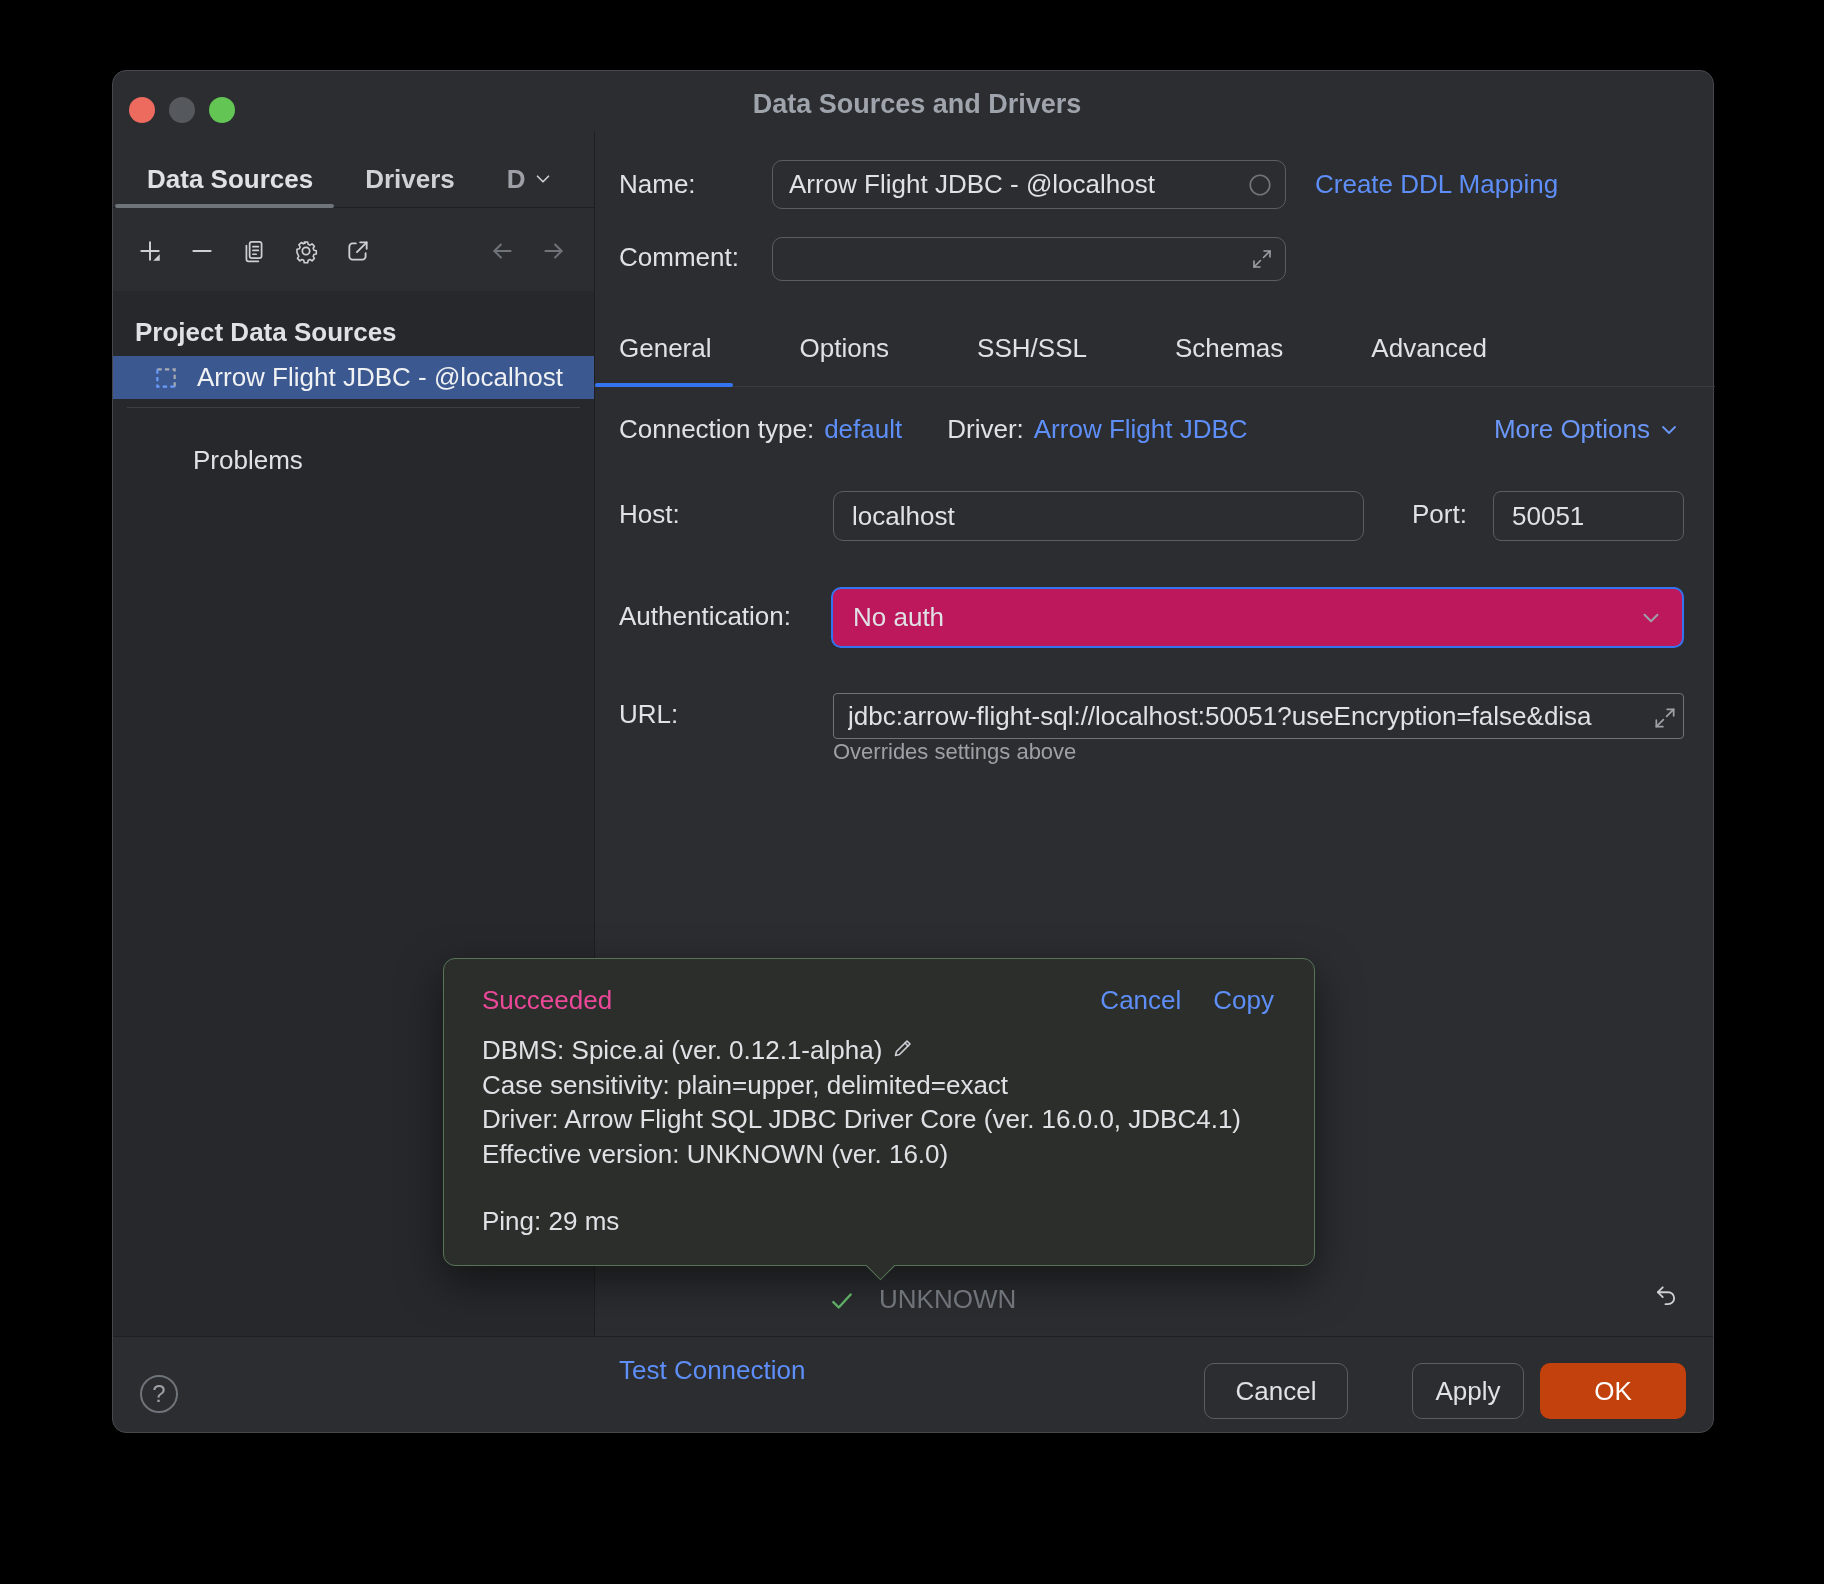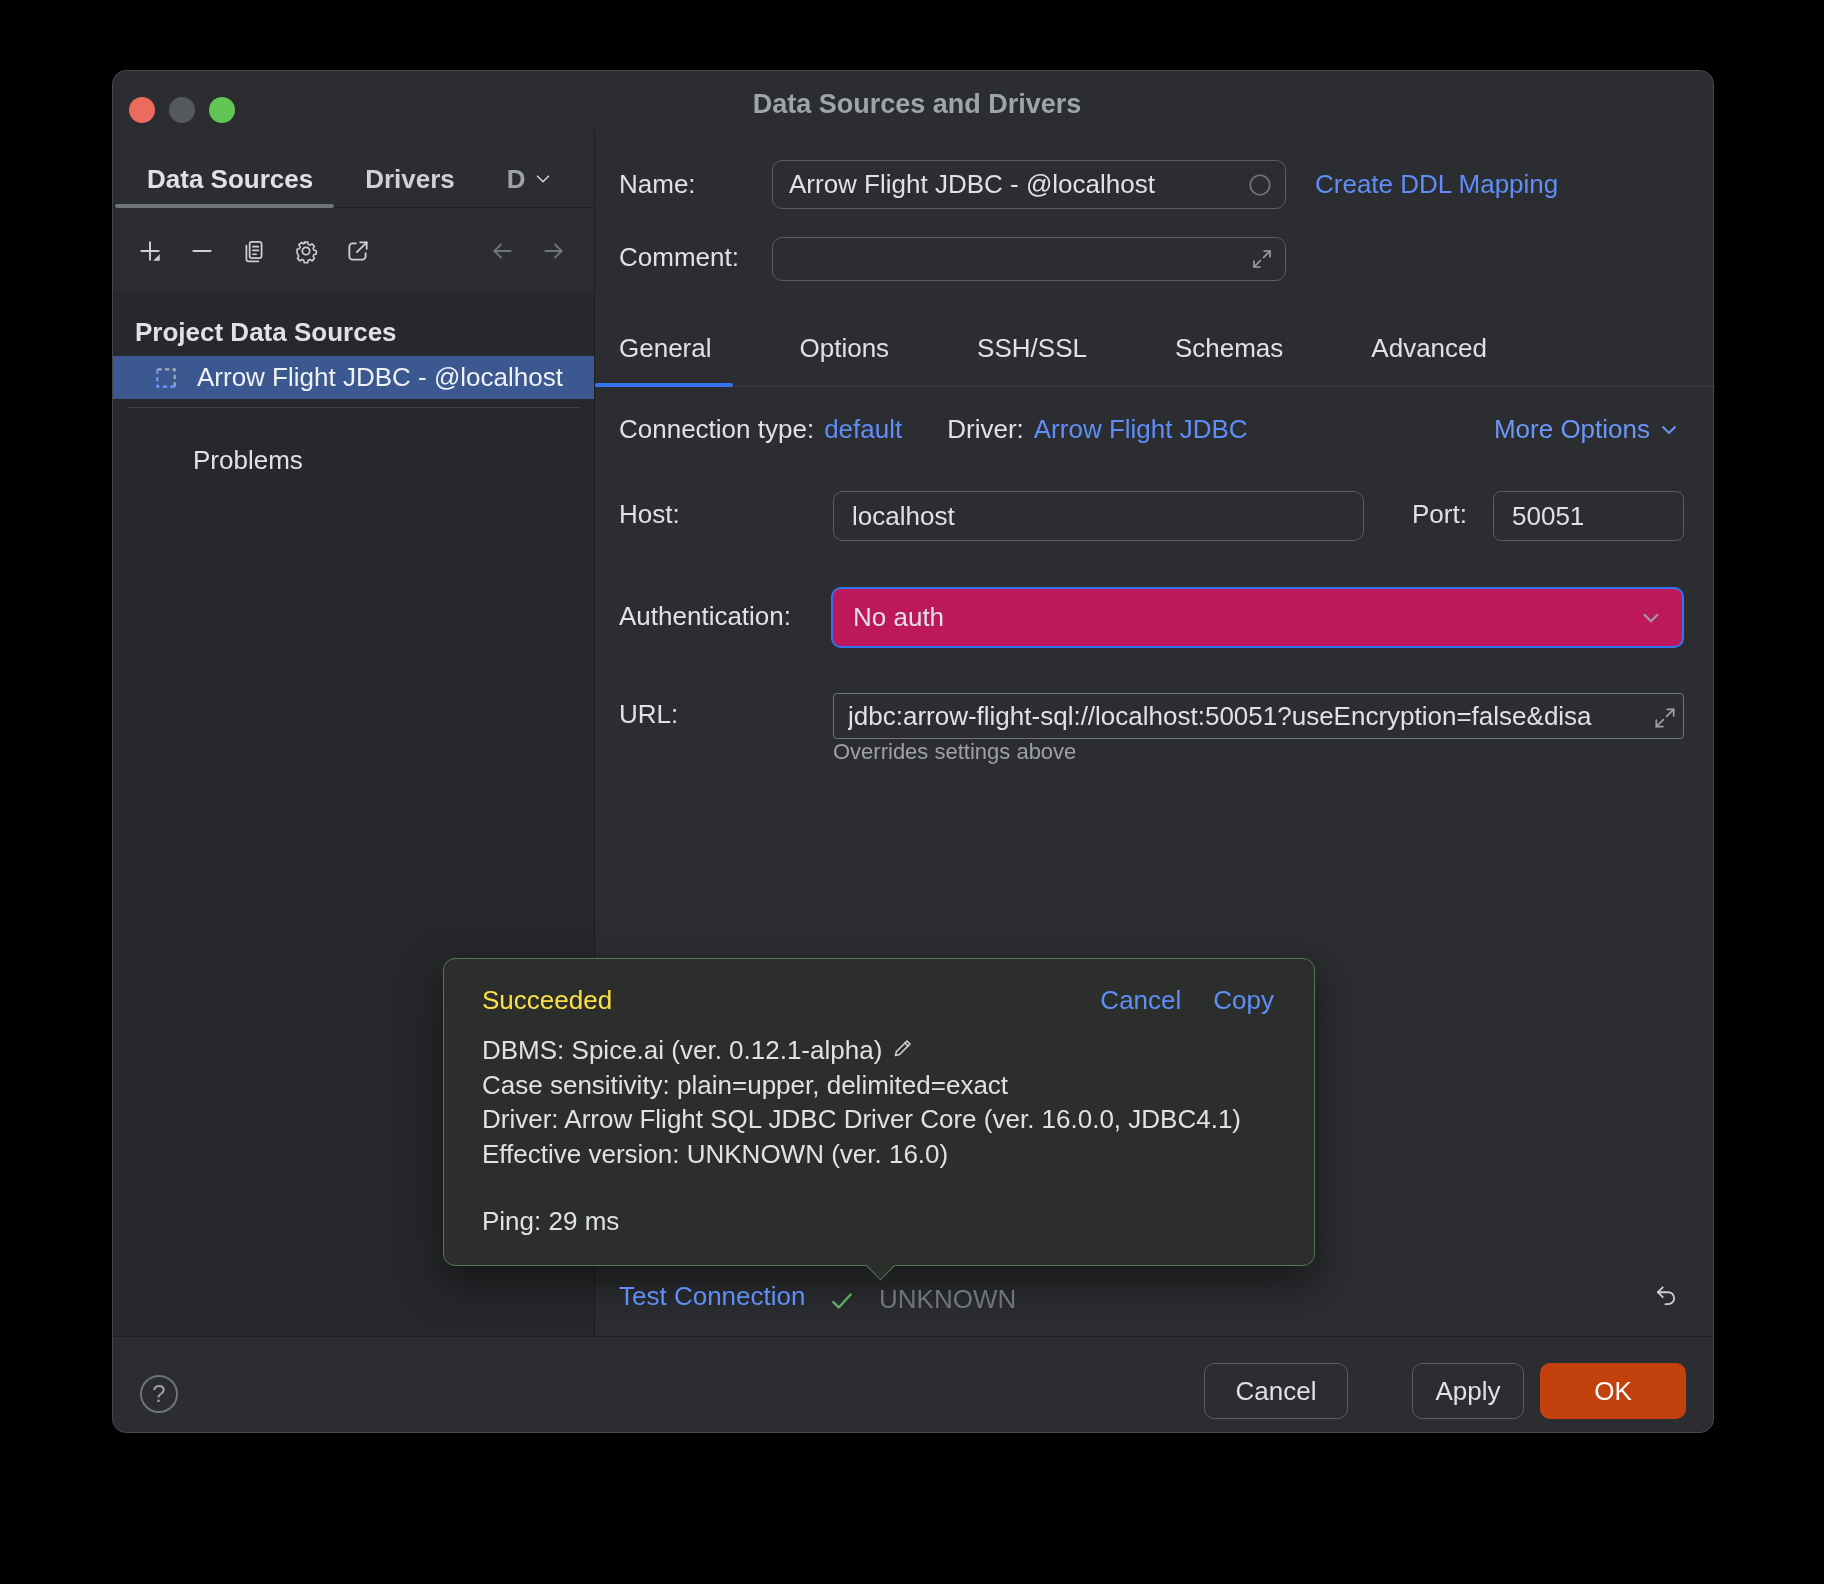--- a/index.html
+++ b/index.html
@@ -52,27 +52,27 @@
   .f-url{left:720px;top:622px;width:851px;height:46px;border:1px solid #6F737A;border-radius:4px;
          padding:0 44px 0 14px;}
   .f-url .val{white-space:nowrap;overflow:hidden;flex:1;}
   .f-url .expand{position:absolute;right:5px;top:11px;}
   .url-hint{position:absolute;left:720px;top:668px;font-size:22px;color:#9DA0A6;}
   
   .popup{position:absolute;left:330px;top:887px;width:872px;height:308px;background:#2B2E2B;
          border:1px solid #567557;border-radius:12px;box-shadow:0 16px 44px rgba(0,0,0,.5);box-sizing:border-box;}
   .popup-notch{position:absolute;left:426px;bottom:-11px;width:20px;height:20px;background:#2B2E2B;
                border-right:1px solid #567557;border-bottom:1px solid #567557;transform:rotate(45deg);}
-  .popup-title{position:absolute;left:38px;top:26px;color:#fde047;}
+  .popup-title{position:absolute;left:38px;top:26px;color:#ec4899;}
   .popup-actions{position:absolute;right:40px;top:26px;display:flex;gap:32px;}
   .popup-lines{position:absolute;left:38px;top:74px;line-height:34.5px;}
   .popup-lines .pencil{display:inline-block;vertical-align:-3px;margin-left:9px;}
   .popup-ping{position:absolute;left:38px;top:247px;}
   
-  .test-link{position:absolute;left:506px;top:1210px;}
+  .test-link{position:absolute;left:506px;top:1284px;}
   .test-check{position:absolute;left:716px;top:1217px;}
   .test-status{position:absolute;left:766px;top:1213px;color:#6F737A;}
   .undo{position:absolute;left:1540px;top:1212px;}
   .footer-sep{position:absolute;left:0;top:1265px;width:1600px;height:1px;background:#1E1F22;}
   .help{position:absolute;left:27px;top:1304px;width:38px;height:38px;border:2px solid #6F737A;border-radius:50%;
         display:flex;align-items:center;justify-content:center;color:#9DA0A6;font-size:24px;box-sizing:border-box;}
   .btn{position:absolute;top:1292px;height:56px;border-radius:10px;display:flex;align-items:center;
        justify-content:center;box-sizing:border-box;}
   .btn.secondary{border:1px solid #5A5D63;color:#DFE1E5;}
   .btn-cancel{left:1091px;width:144px;} .btn-apply{left:1262px;width:112px;margin-left:37px;}

